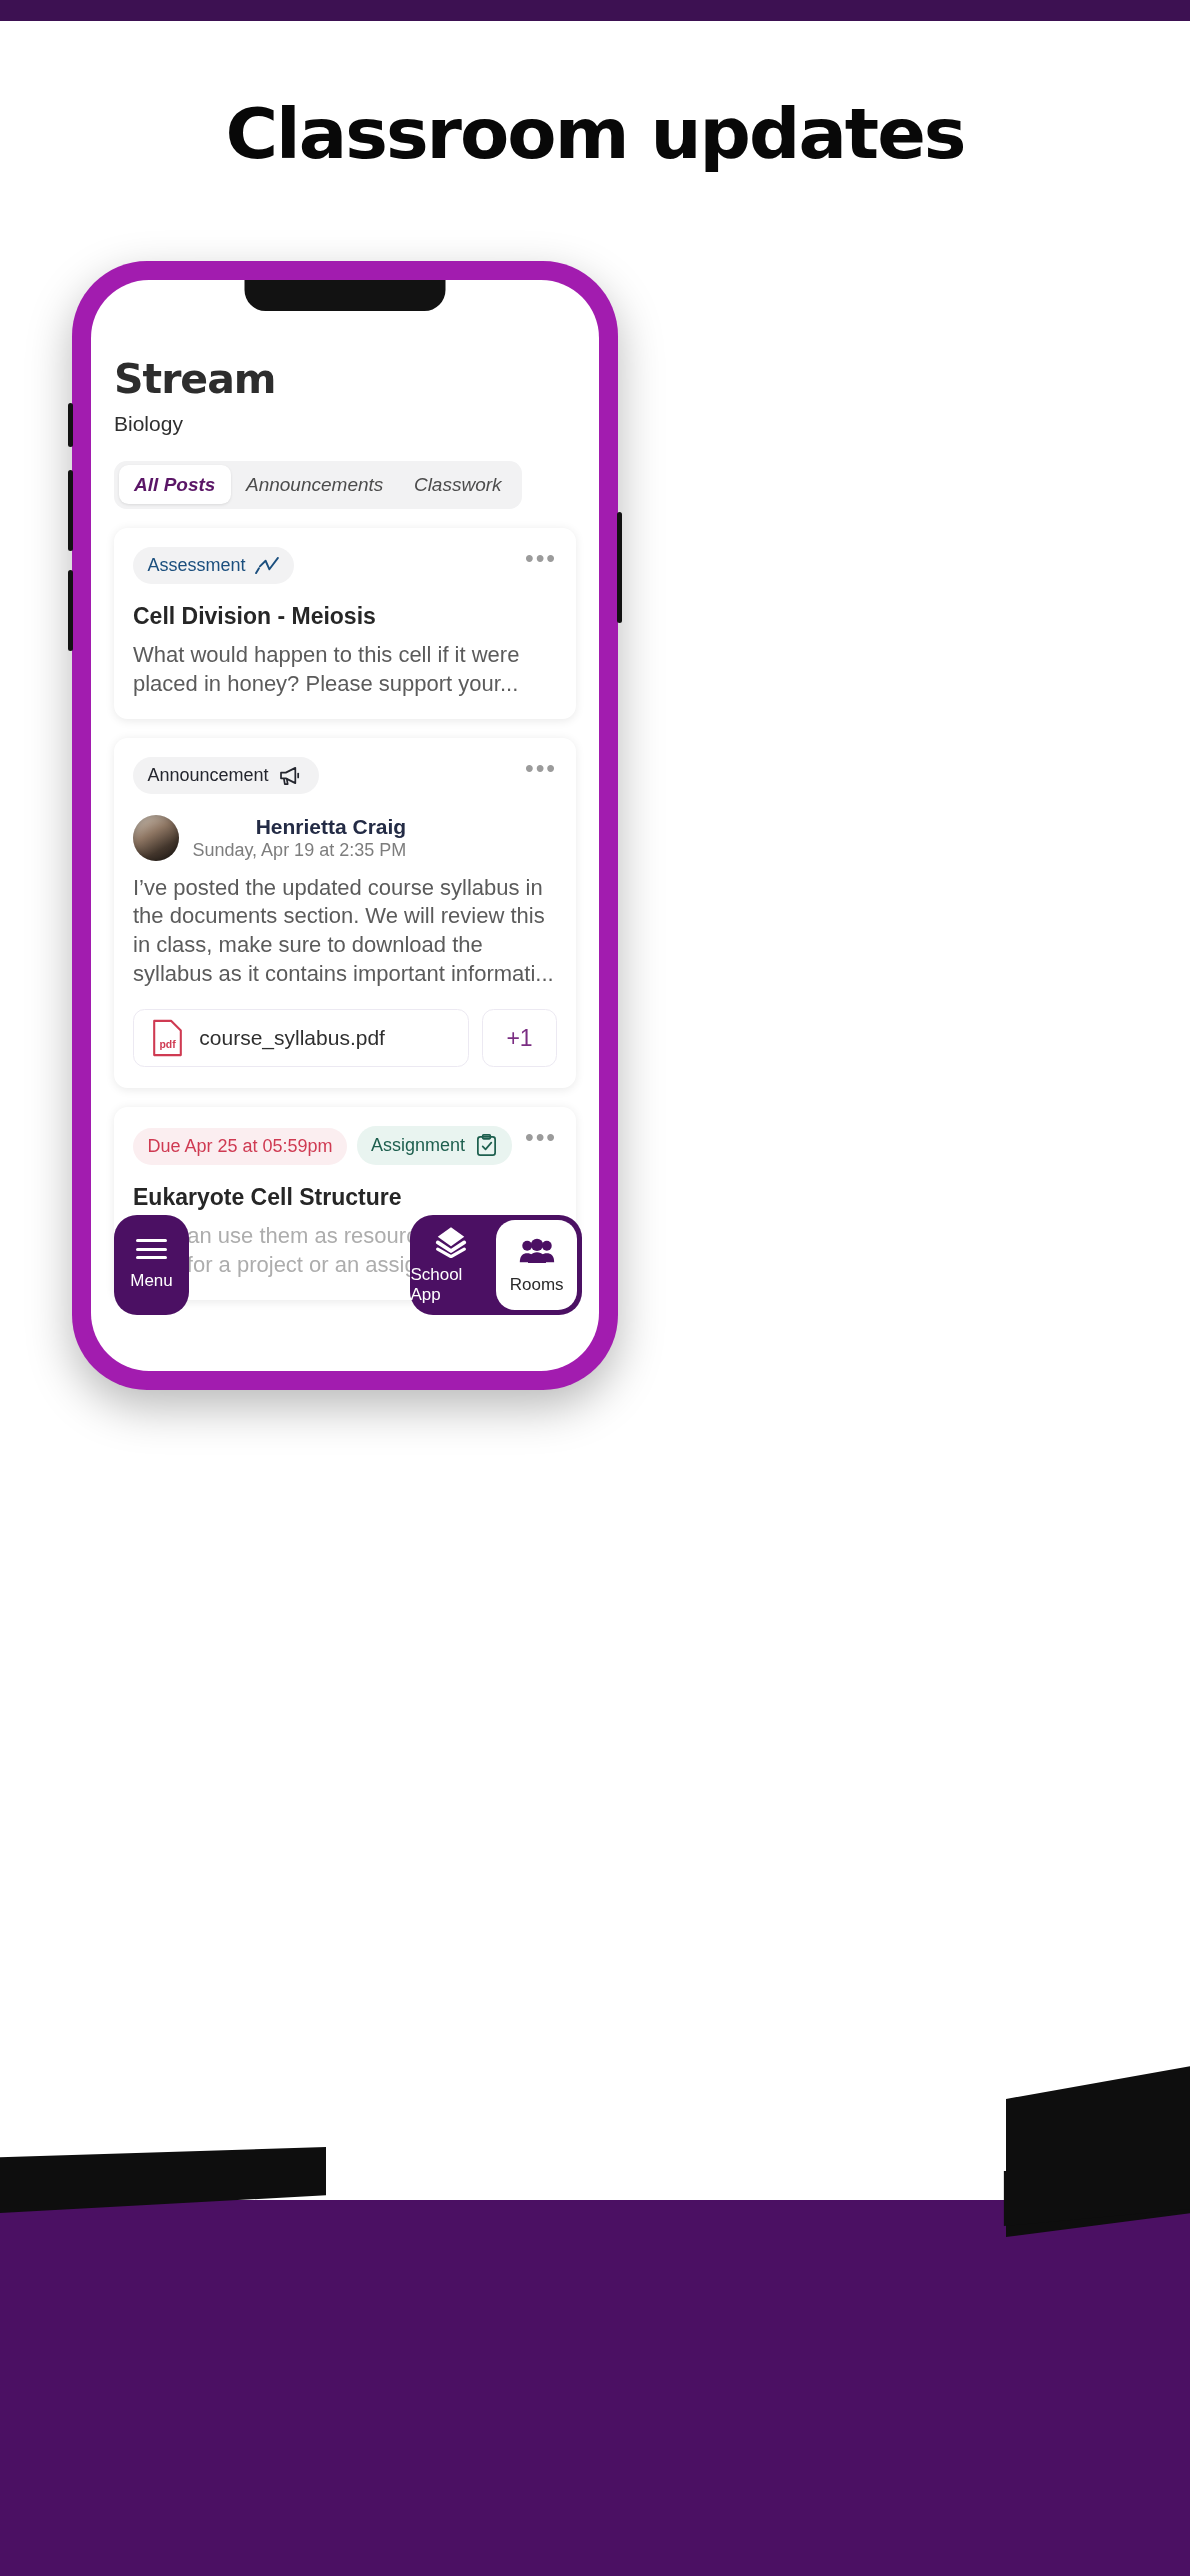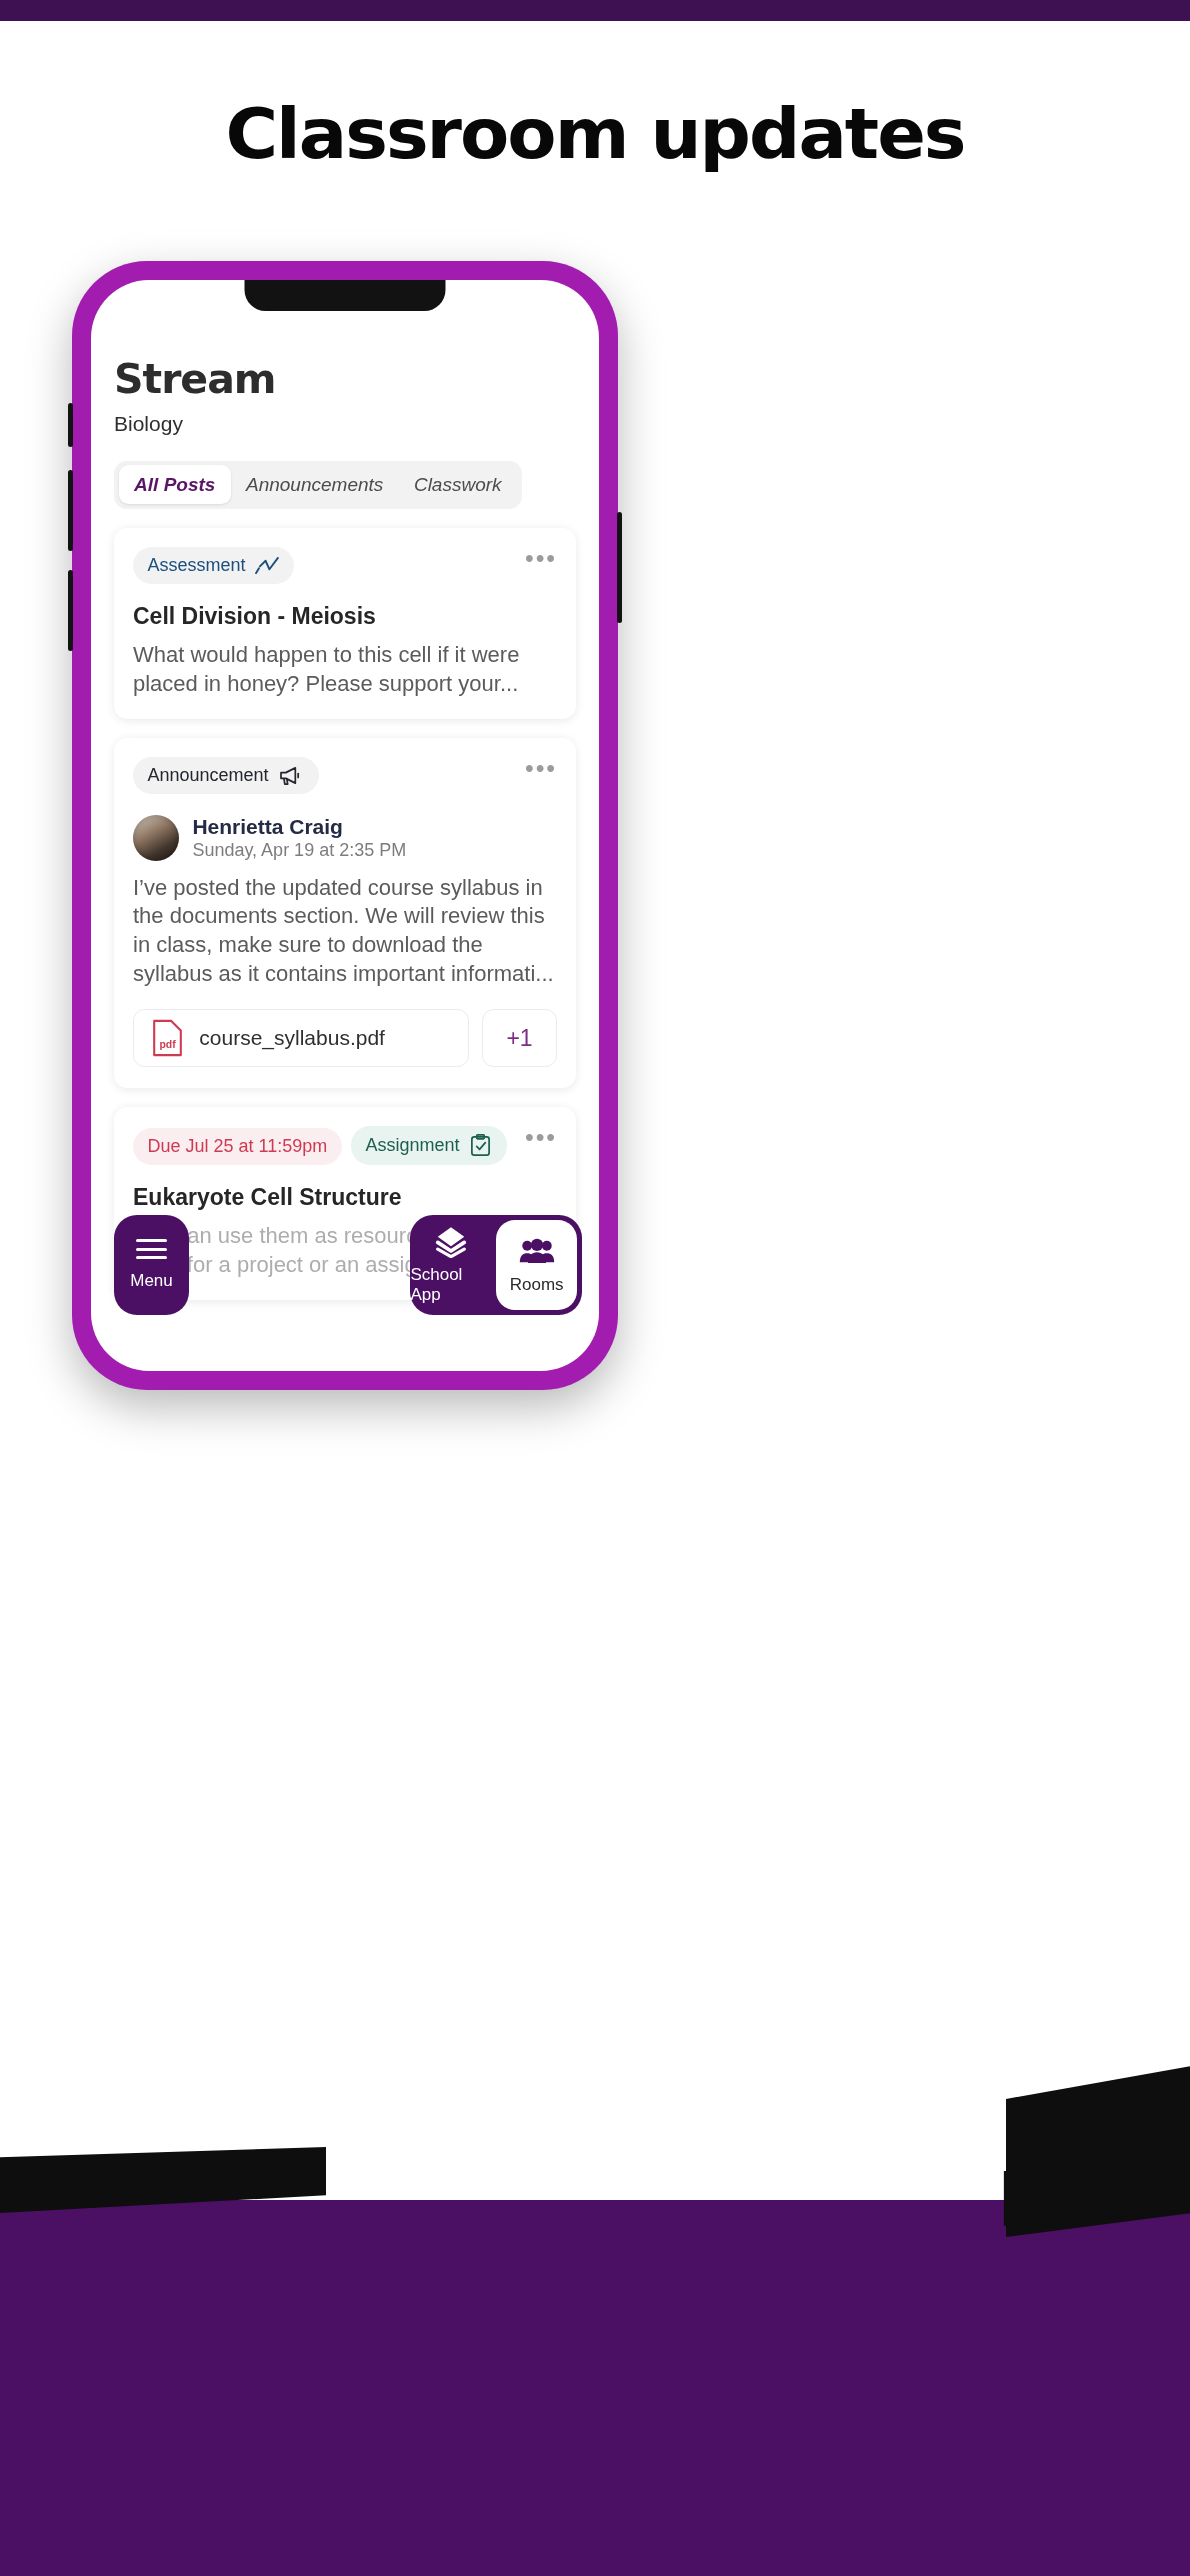--- a/index.html
+++ b/index.html
@@ -154,21 +154,21 @@
   .card-body.muted { color:#adadad; }
 
   
   .author-row { display:flex; align-items:center; gap:13.4px; margin-top:21px; }
   .avatar {
     width:46px; height:46px; border-radius:50%;
     background:linear-gradient(150deg,#d8cfc3 0%,#8e7663 40%,#43362c 70%,#1d1815 100%);
     flex:none;
     box-shadow:inset 0 0 7.7px rgba(0,0,0,.3);
   }
-  .author-name { font-size:21px; font-weight:bold; color:#232b45; line-height:1.15; }
+  .author-name { font-size:21px; font-weight:bold; color:#232b45; line-height:1.15;text-align:right; }
   .author-date { font-size:18px; color:#7d7d7d; line-height:1.3; }
 
   
   .attach-row { display:flex; gap:13.4px; margin-top:21px; }
   .attach-chip {
     flex:1;
     border:1px solid #ece9f2;
     border-radius:11.5px;
     display:flex; align-items:center; gap:15.3px;
     padding:9px 17px;
@@ -308,21 +308,21 @@
             <span class="attach-name">course_syllabus.pdf</span>
           </div>
           <div class="attach-more">+1</div>
         </div>
       </div>
 
       
       <div class="card">
         <div class="kebab">•••</div>
         <div class="badge-row">
-          <div class="badge due">Due Jul 25 at 11:59pm</div>
+          <div class="badge due">Due Apr 25 at 05:59pm</div>
           <div class="badge assignment">
             <span>Assignment</span>
             <svg width="23" height="23" viewBox="0 0 24 24">
               <rect x="3" y="3" width="18" height="19" rx="2.5" stroke="#1d5f4e" stroke-width="1.8" fill="none"></rect>
               <rect x="8" y="1" width="8" height="4" rx="1" stroke="#1d5f4e" stroke-width="1.8" fill="none"></rect>
               <path d="M8 13 L11 16 L17 9" stroke="#1d5f4e" stroke-width="1.8" fill="none" stroke-linecap="round" stroke-linejoin="round"></path>
             </svg>
           </div>
         </div>
         <div class="card-title">Eukaryote Cell Structure</div>

